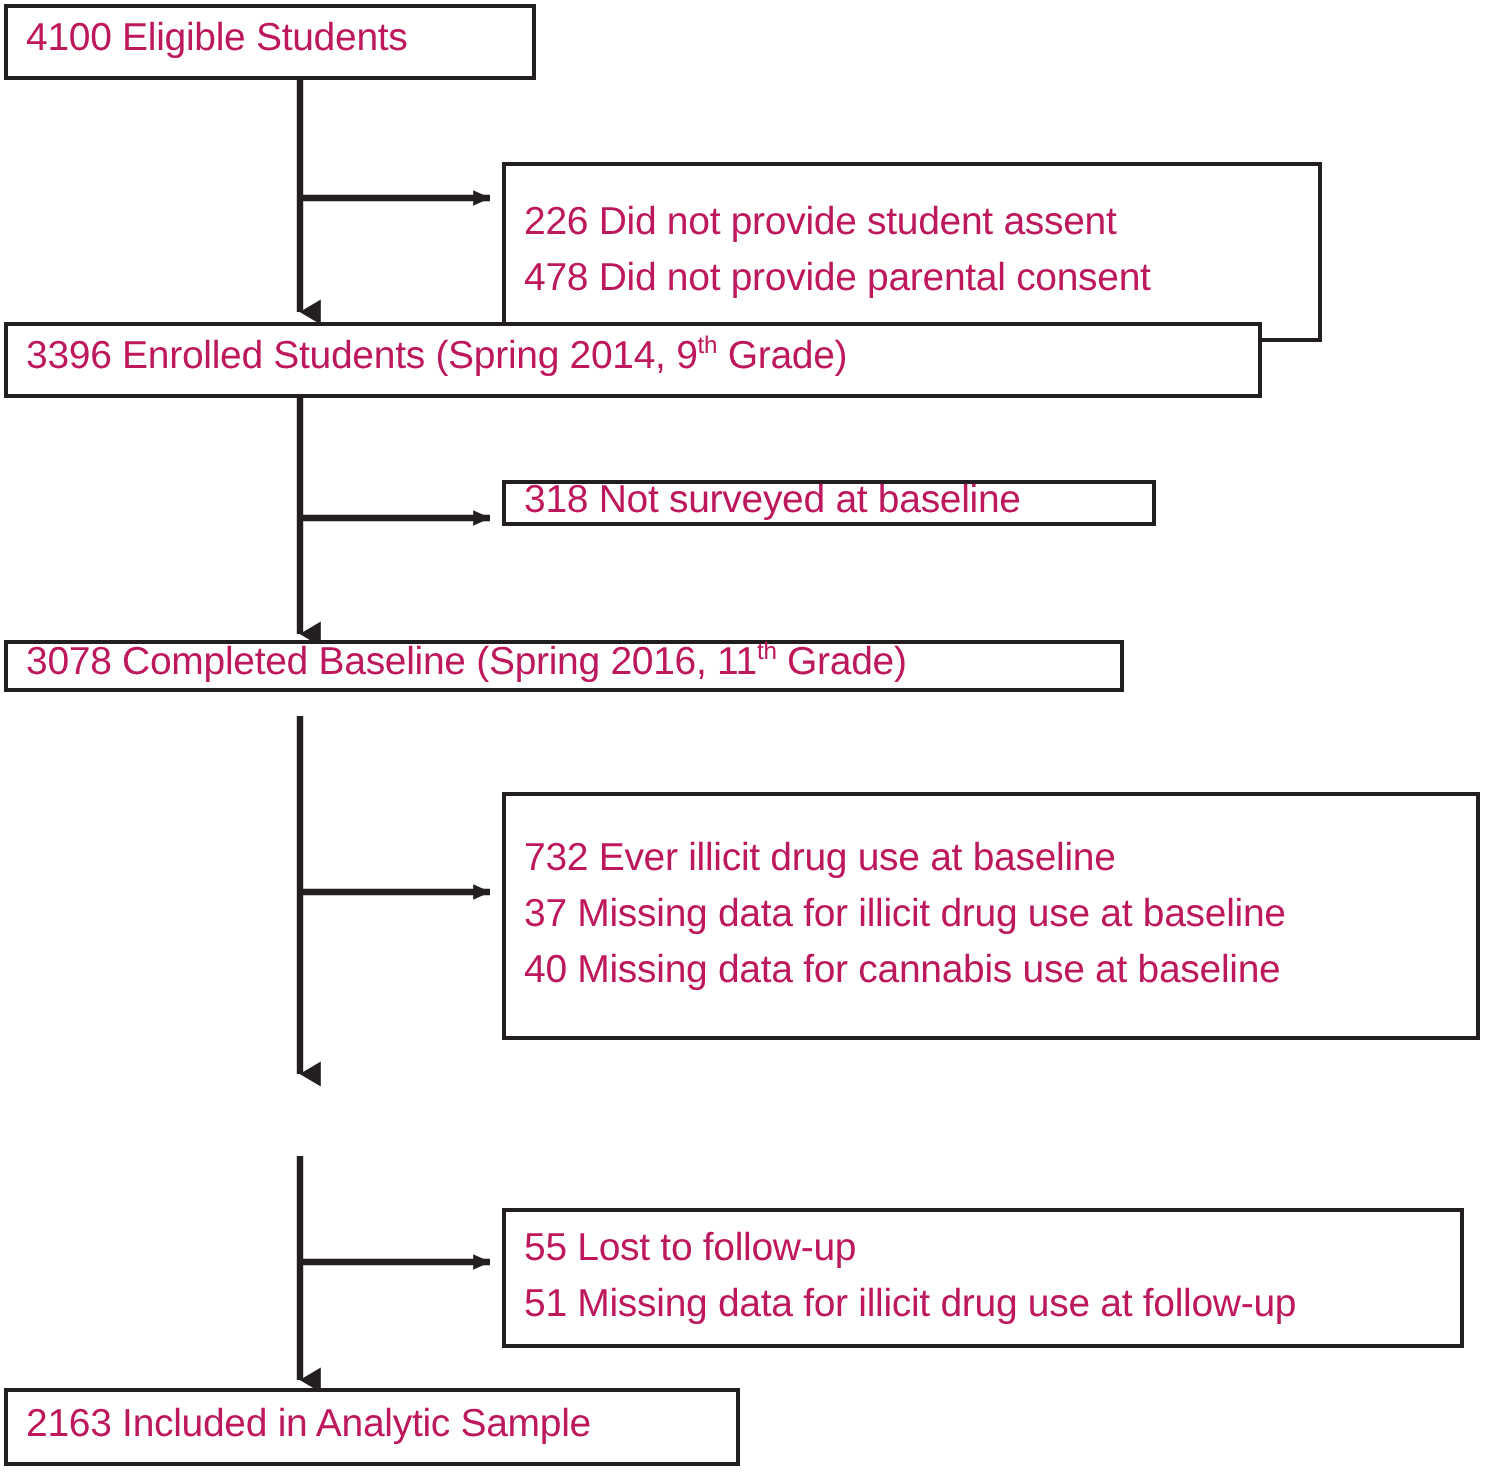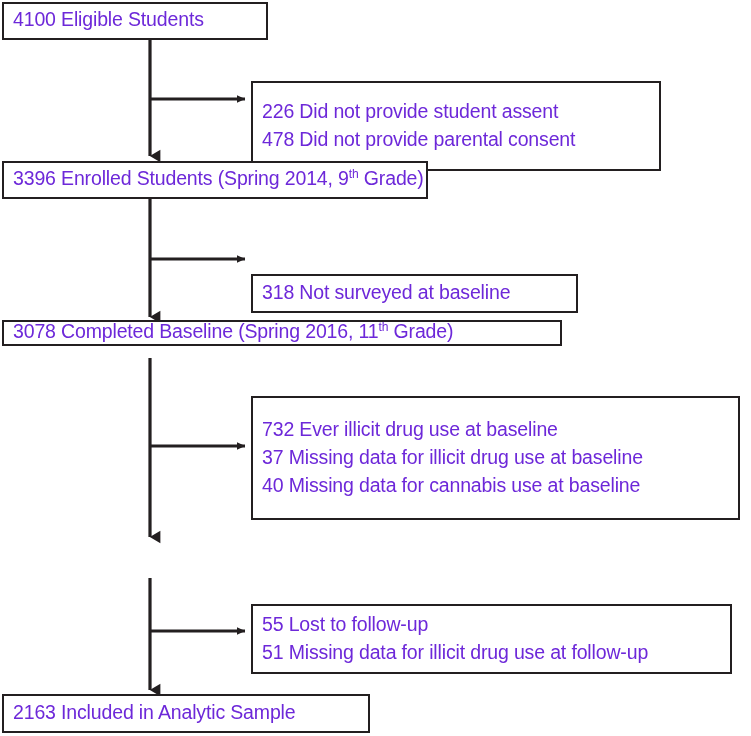--- a/index.html
+++ b/index.html
@@ -6,21 +6,21 @@
     margin: 0;
     padding: 0;
     background: #ffffff;
   }
   #canvas {
     position: relative;
     width: 751px;
     height: 736px;
     background: #ffffff;
     font-family: "Liberation Sans", sans-serif;
-    color: #6d28d9;
+    color: #be185d;
     overflow: hidden;
   }
   .node {
     position: absolute;
     box-sizing: border-box;
     border: 2px solid #231f20;
     background: #ffffff;
     display: flex;
     flex-direction: column;
     justify-content: center;
@@ -83,25 +83,25 @@
 
   <div class="node" style="left:2px; top:2px; width:266px; height:38px;">
     <div class="line">4100 Eligible Students</div>
   </div>
 
   <div class="node multi" style="left:251px; top:81px; width:410px; height:90px;">
     <div class="line">226 Did not provide student assent</div>
     <div class="line">478 Did not provide parental consent</div>
   </div>
 
-  <div class="node" style="left:2px; top:161px; width:426px; height:38px;">
+  <div class="node" style="left:2px; top:161px; width:629px; height:38px;">
     <div class="line"><span>3396 Enrolled Students (Spring 2014, 9</span><sup>th</sup><span> Grade)</span></div>
   </div>
 
-  <div class="node" style="left:251px; top:240px; width:327px; height:39px;margin-top:34px;">
+  <div class="node" style="left:251px; top:240px; width:327px; height:23px;">
     <div class="line">318 Not surveyed at baseline</div>
   </div>
 
   <div class="node" style="left:2px; top:320px; width:560px; height:26px;">
     <div class="line"><span>3078 Completed Baseline (Spring 2016, 11</span><sup>th</sup><span> Grade)</span></div>
   </div>
 
   <div class="node multi" style="left:251px; top:396px; width:489px; height:124px;">
     <div class="line">732 Ever illicit drug use at baseline</div>
     <div class="line">37 Missing data for illicit drug use at baseline</div>

